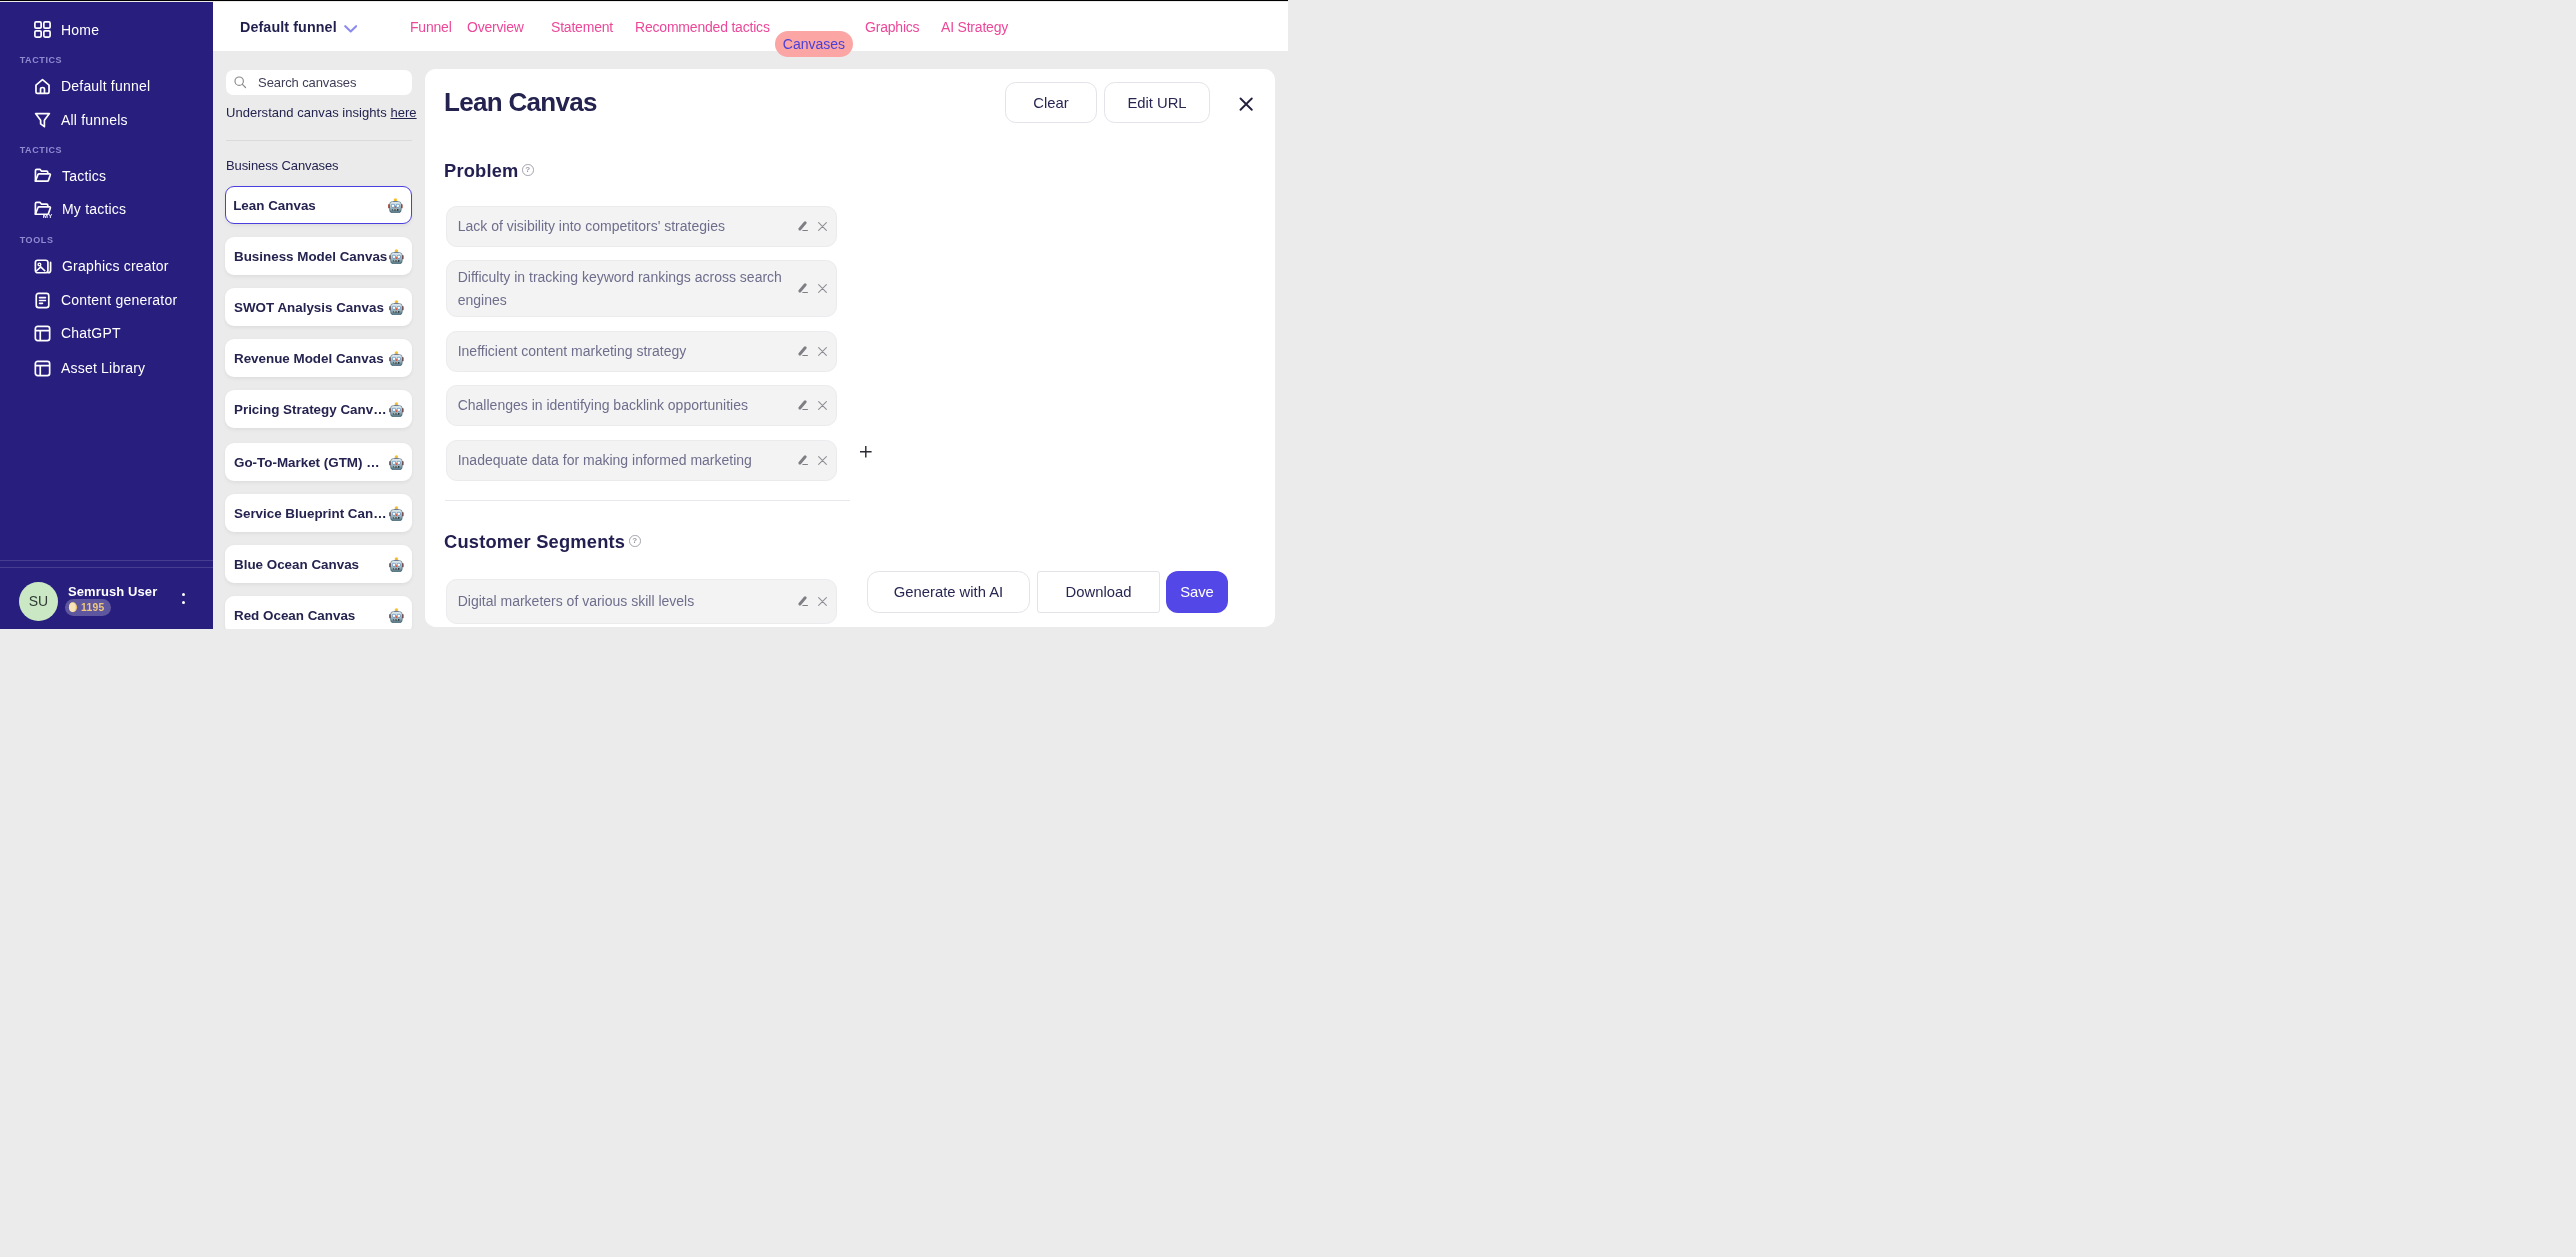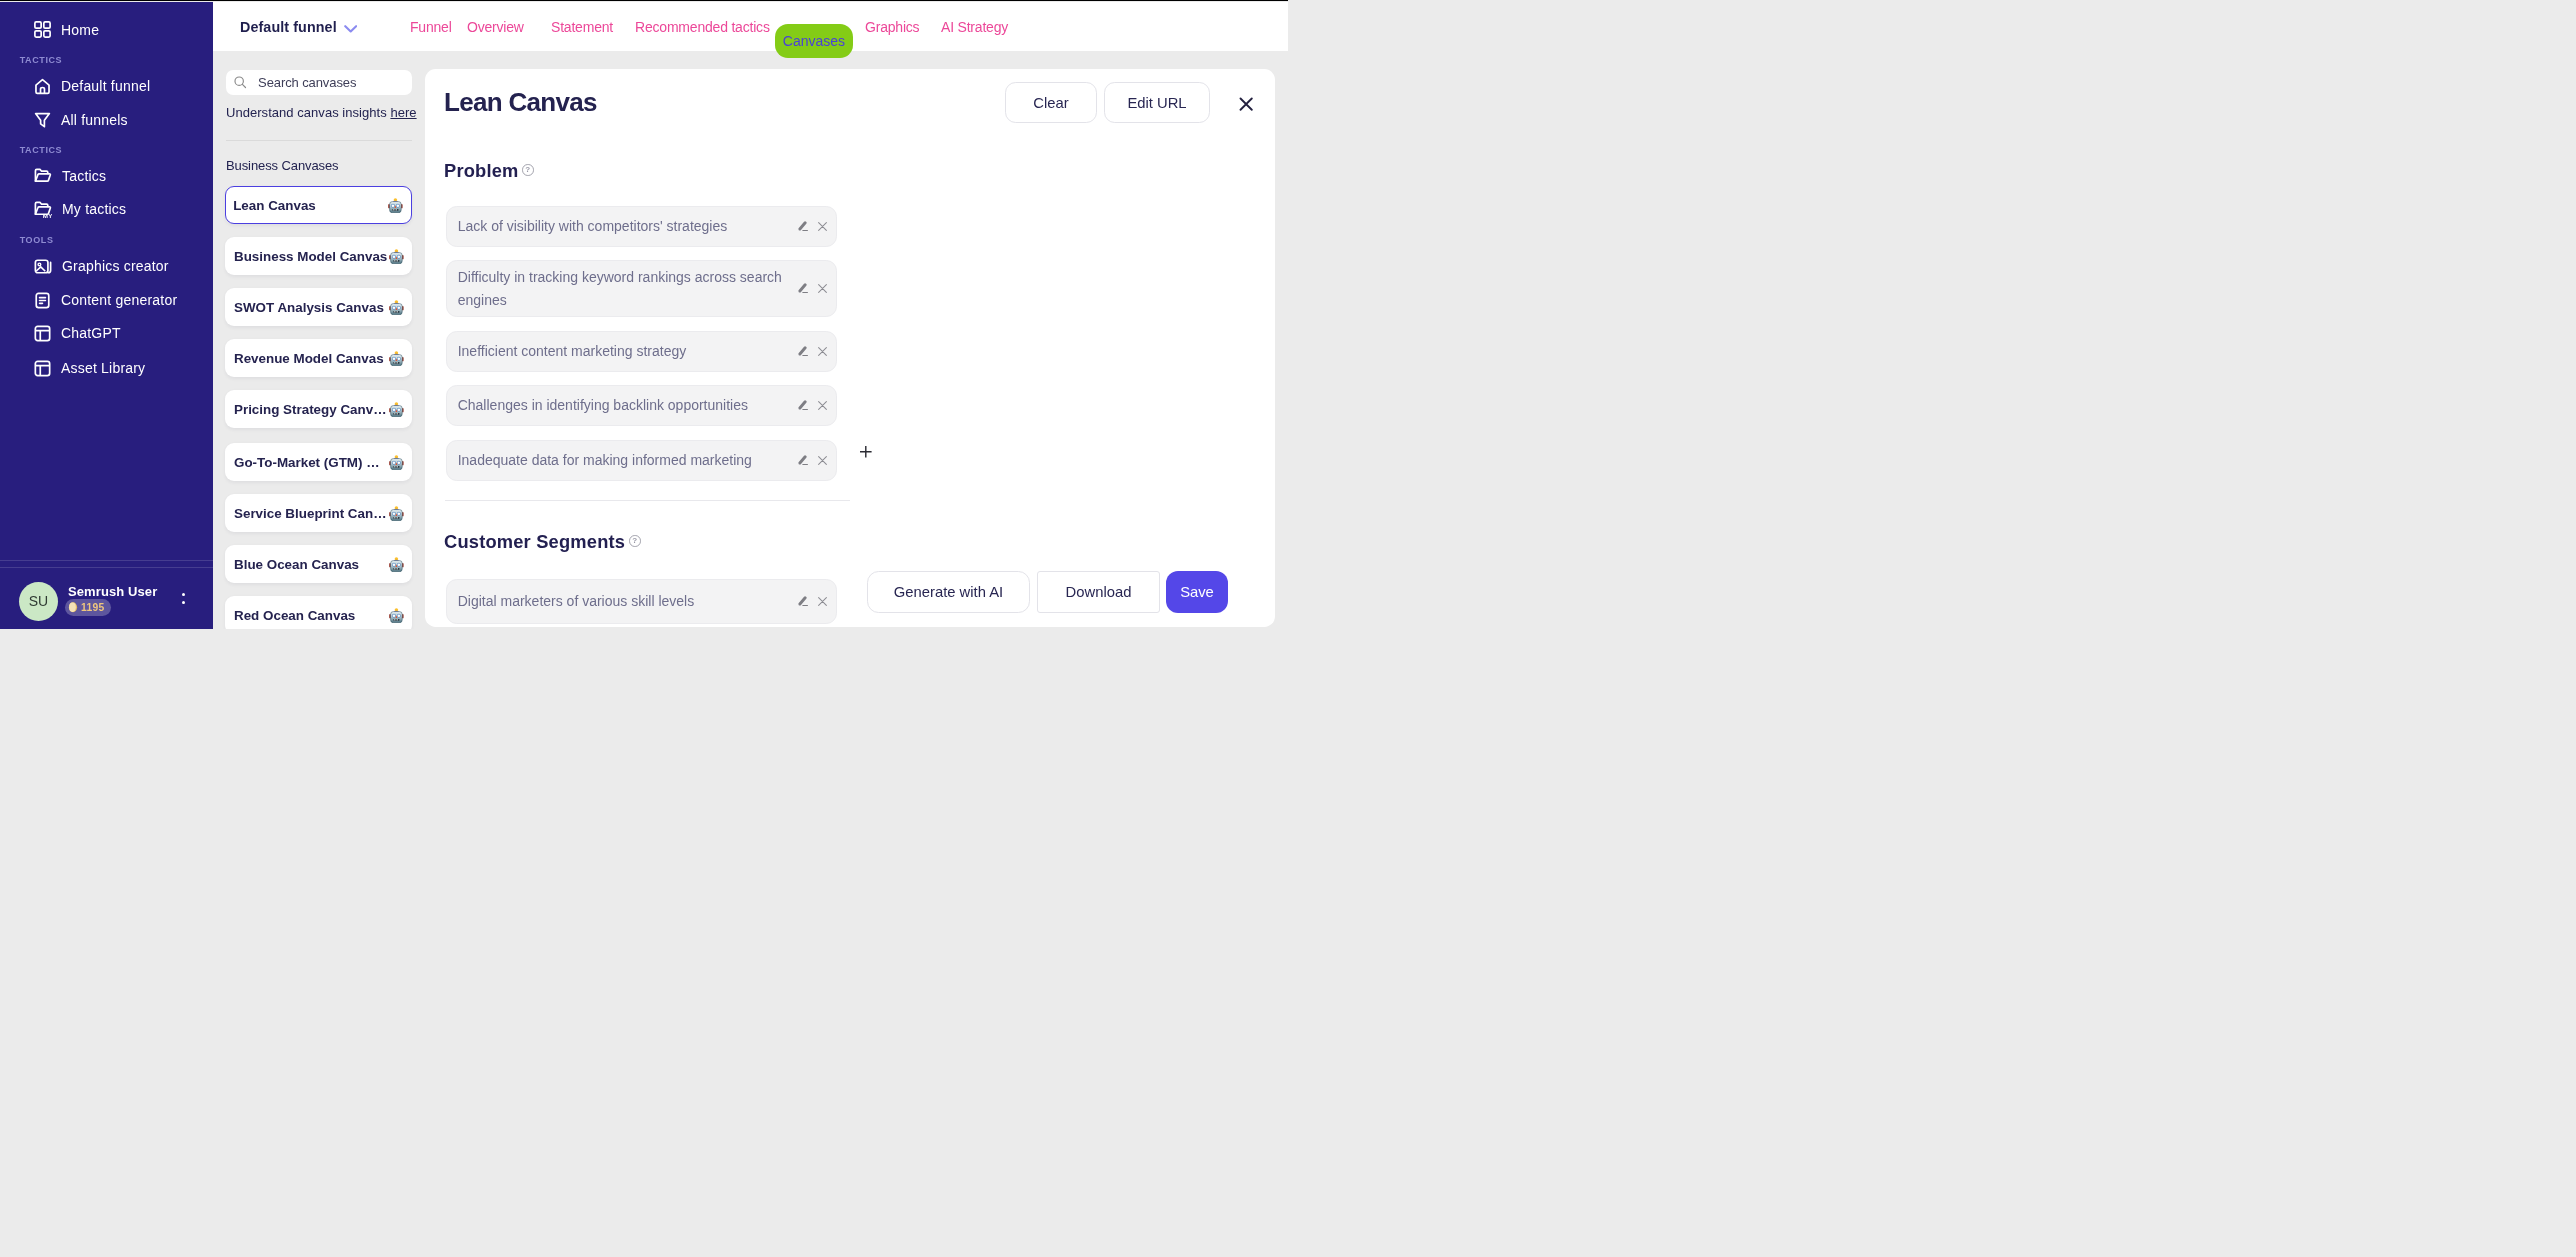--- a/index.html
+++ b/index.html
@@ -15,21 +15,21 @@
 .sdiv{position:absolute;left:0;width:213px;height:0.9px;background:rgba(255,255,255,.14)}
 #avatar{position:absolute;left:19px;top:580px;width:39px;height:39px;border-radius:50%;background:#cbe8c5;color:#2f3b33;font-size:14px;display:flex;align-items:center;justify-content:center}
 #uname{position:absolute;left:68px;top:582px;color:#fff;font-size:13px;font-weight:700;letter-spacing:0.1px}
 #coin{position:absolute;left:65px;top:597px;height:17.4px;border-radius:9px;background:rgba(255,255,255,.25);display:flex;align-items:center;padding:0 6.3px 0 2.7px;gap:2.7px}
 #coin b{color:#efc77e;font-size:10.3px;letter-spacing:0.3px}
 .dot{position:absolute;left:182px;width:3.4px;height:3.4px;border-radius:50%;background:#fff}
 
 #tb{left:213px;top:1.8px;width:1075px;height:49px;background:#fff;z-index:20}
 #dfl{position:absolute;left:27px;top:0;height:49px;padding-top:1.8px;display:flex;align-items:center;font-size:14.3px;font-weight:700;color:#201f4e;letter-spacing:0.1px}
 .tab{position:absolute;top:0;height:49px;padding-top:2px;display:flex;align-items:center;font-size:14px;letter-spacing:-0.2px;color:#ec4899}
-#pill{position:absolute;left:562px;top:22px;width:78px;height:34px;border-radius:13px;background:#84cc16;color:#4a41d8;font-size:14px;display:flex;align-items:center;justify-content:center}
+#pill{position:absolute;left:562px;top:29px;width:78px;height:26px;border-radius:13px;background:#fca5a5;color:#4a41d8;font-size:14px;display:flex;align-items:center;justify-content:center}
 
 #search{left:226px;top:70px;width:186px;height:24.6px;border-radius:7.2px;background:#fff;display:flex;align-items:center;padding-left:8px;gap:11.6px;color:#3e3e58;font-size:13px;letter-spacing:-0.1px}
 #uci{left:226px;top:105px;font-size:13px;letter-spacing:0.04px;color:#232350}
 #pdiv{left:226px;top:140px;width:186px;height:0.9px;background:#dadada}
 #bc{left:226px;top:158px;font-size:13px;letter-spacing:-0.1px;color:#232350}
 .ccard{position:absolute;left:225px;width:187px;height:38px;border-radius:9px;background:#fff;box-shadow:0 1.3px 3.6px rgba(40,40,70,.06);display:flex;align-items:center;padding:0 8.5px 0 9px;font-size:13.4px;font-weight:700;color:#25234f;white-space:nowrap;z-index:5}
 .ccard .em{margin-left:auto}
 
 #card{left:425px;top:69px;width:850px;height:558px;border-radius:10.7px;background:#fff;z-index:10}
 #h1{position:absolute;left:19px;top:18px;font-size:26px;font-weight:700;color:#24224f;letter-spacing:-0.7px}
@@ -241,21 +241,21 @@
 <div class="abs" id="card">
   <div id="h1">Lean Canvas</div>
   <div class="btn" id="clear">Clear</div>
   <div class="btn" id="editurl">Edit URL</div>
   <svg id="xclose" viewBox="0 0 16 16" fill="none">
       <path d="M1.7 1.7 L14.3 14.3 M14.3 1.7 L1.7 14.3" stroke="#23203f" stroke-width="2.1" stroke-linecap="round"></path>
     </svg>
   <div class="h2" style="left:19px;top:91px">Problem</div>
   <div class="q" style="left:97px;top:95px">?</div>
   <div class="item" style="top:137px;height:41px">
-    <div class="itxt">Lack of visibility with competitors' strategies</div>
+    <div class="itxt">Lack of visibility into competitors' strategies</div>
     <div class="icons">
       <svg width="10.3" height="10.7" viewBox="0 0 11.5 12" fill="none">
           <path d="M2.1 8.9 L8.0 2.0" stroke="#7e7e84" stroke-width="3.3" stroke-linecap="round"></path>
           <path d="M0.9 10.7 L1.3 7.9 L3.5 9.8 Z" fill="#7e7e84"></path>
           <rect x="4.7" y="10.0" width="6.5" height="1.1" rx="0.55" fill="#7e7e84"></rect>
         </svg>
       <svg width="9" height="9" viewBox="0 0 10 10" fill="none">
           <path d="M0.7 0.7 L9.3 9.3 M9.3 0.7 L0.7 9.3" stroke="#8c8c92" stroke-width="1.15" stroke-linecap="round"></path>
         </svg>
     </div>

